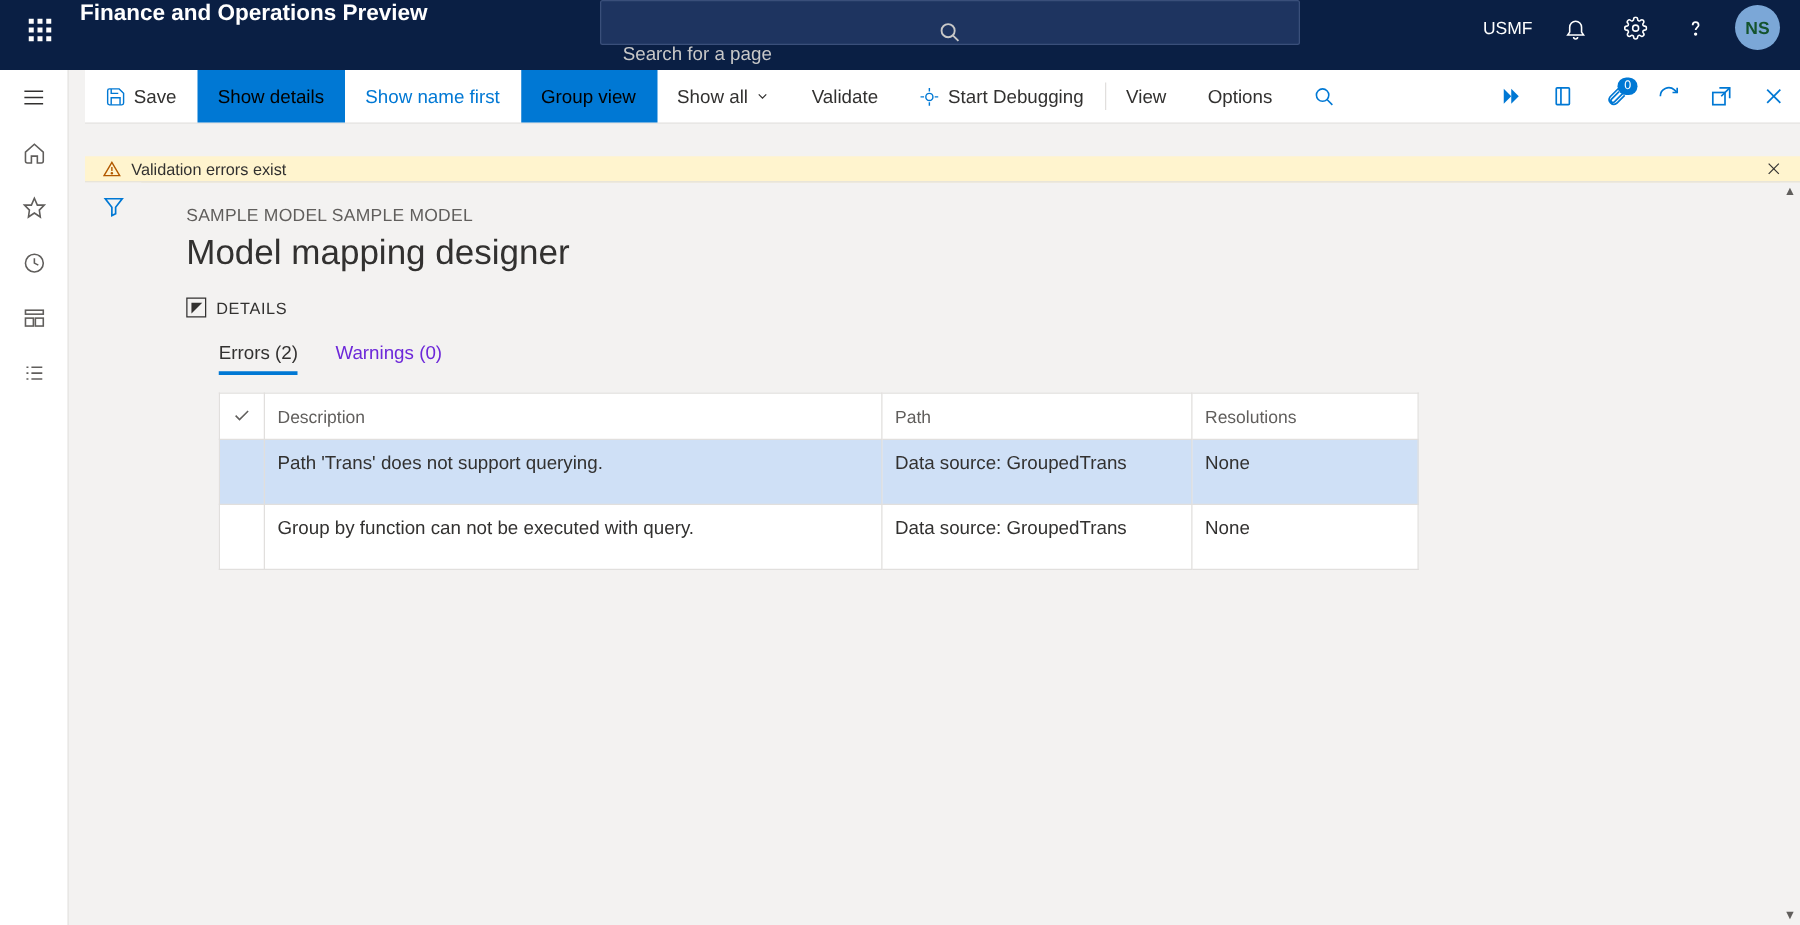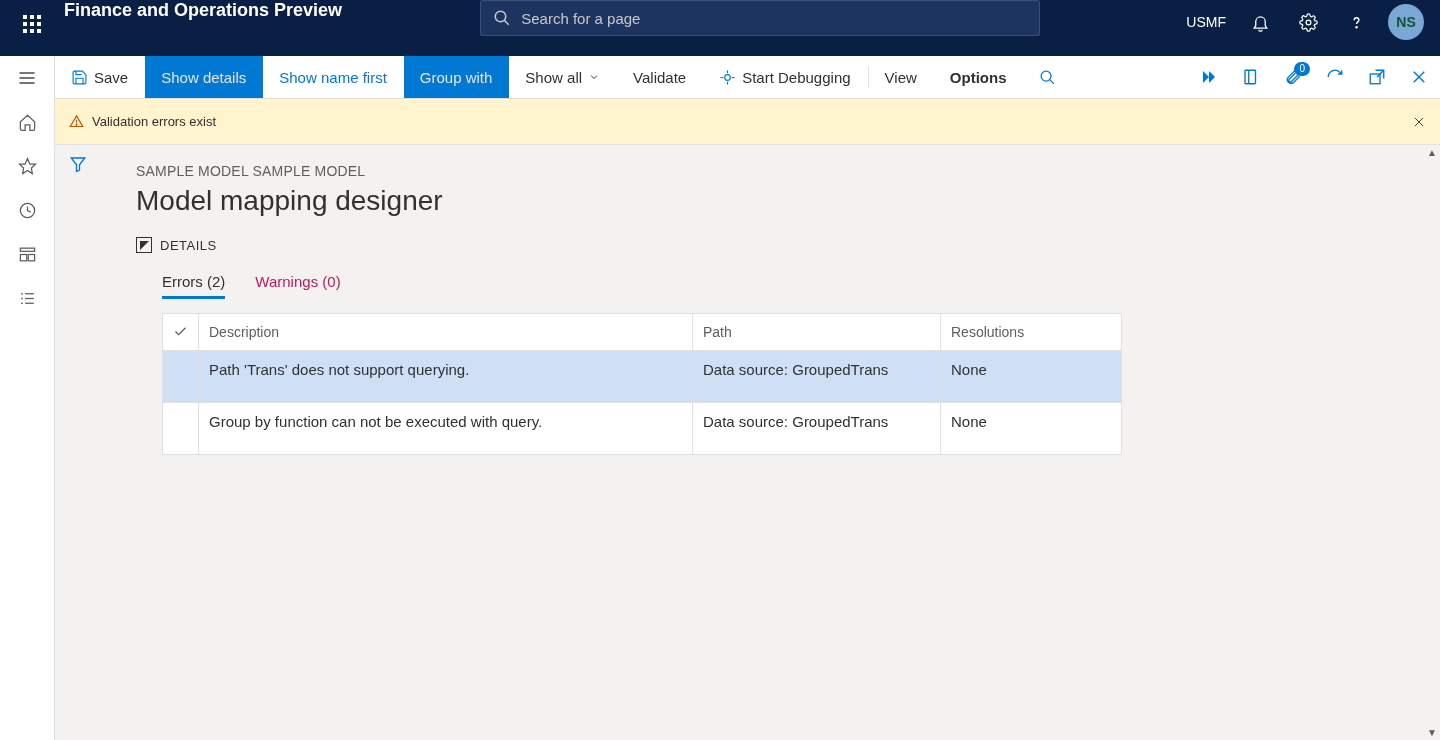--- a/index.html
+++ b/index.html
@@ -36,78 +36,79 @@
 .title { font-size: 18px; font-weight:600; margin-left:8px; }
 .search-wrap { flex:1; display:flex; justify-content:center; }
 .search {
   width: 560px; height: 36px;
   background: #1e3460;
   border: 1px solid #3a4f7a;
   border-radius: 2px;
   display:flex; align-items:center;
   padding: 16px 12px;
   color: #c8c8c8;
+  flex-direction: column;
 }
 .search input {
   background: transparent; border:none; outline:none;
   color:#fff; font-size:15px; margin-left:10px; width:100%;
 }
 .search input::placeholder { color:#c8c8c8; }
 .header-right { display:flex; align-items:center; gap: 4px; padding-right:8px; }
 .header-icon {
   width:44px; height:44px; display:flex; align-items:center; justify-content:center; cursor:pointer;
 }
 .company-label { font-size:14px; font-weight:400; padding:0 8px; }
 .avatar {
   width:36px; height:36px; border-radius:50%; background:#7ba7d7;
   display:flex; align-items:center; justify-content:center;
   color:#14532d; font-weight:600; font-size:14px; margin-left:6px;
 }
 
 
-.body-wrap { flex:1; display:flex; min-height:0; }
+.body-wrap { flex:1; display:flex; min-height:0;gap:13px; }
 .rail {
   width:55px; background:#fff; border-right:1px solid #e1dfdd;
   display:flex; flex-direction:column; align-items:center;
 }
 .rail-item {
   width:55px; height:44px; display:flex; align-items:center; justify-content:center;
   cursor:pointer; color:#605e5c;
 }
 .main { flex:1; display:flex; flex-direction:column; min-width:0; }
 
 
 .toolbar {
   height:43px; background:#fff; border-bottom:1px solid #e1dfdd;
   display:flex; align-items:stretch;
 }
 .tb-btn {
   display:flex; align-items:center; padding:0 16px; cursor:pointer;
   font-size:15px; color:#323130; border-right:1px solid transparent;
 }
 .tb-btn.primary { color:#0078d4; }
-.tb-btn.active { background:#0078d4; color:#e5e5e5;align-items:center; }
+.tb-btn.active { background:#0078d4; color:#000000;align-items:center; }
 .tb-btn.accent { color:#0078d4; }
 .tb-btn-icon { margin-right:6px; display:flex; align-items:center; }
 .tb-sep { width:1px; background:#e1dfdd; margin:10px 0; }
 .tb-right { margin-left:auto; display:flex; align-items:stretch; }
 .tb-right .tb-iconbtn {
   width:42px; display:flex; align-items:center; justify-content:center; cursor:pointer; color:#0078d4;
   position:relative;
 }
 .badge {
   position:absolute; top:6px; right:4px; background:#0078d4; color:#fff;
   font-size:10px; border-radius:8px; padding:0 5px; line-height:14px;
 }
 
 
 .warnbar {
-  height:46px; background:#fff4ce;
+  height:21px; background:#fff4ce;
   display:flex; align-items:center; padding:0 14px; font-size:13px; color:#323130;
-  justify-content:space-between; border-bottom:1px solid #e1dfdd;
+  justify-content:space-between; border-bottom:1px solid #e1dfdd;margin-top:26px;
 }
 .warnbar-left { display:flex; align-items:center; gap:8px; }
 
 
 .content-wrap { flex:1; display:flex; min-height:0; }
 .filter-rail { width:45px; display:flex; justify-content:center; padding-top:10px; background:#f3f2f1;}
 .filter-rail .ficon { color:#0078d4; cursor:pointer; }
 .page {
   flex:1; padding:18px 0 0 36px; overflow:auto; position:relative;
 }
@@ -116,21 +117,21 @@
 .details-hdr {
   display:flex; align-items:center; font-weight:400; font-size:13px;
   letter-spacing:0.5px; margin-top:20px; cursor:pointer;
 }
 .details-caret {
   width:16px; height:16px; border:1px solid #323130; margin-right:8px;
   display:flex; align-items:center; justify-content:center;
 }
 
 .tabs { display:flex; gap:30px; margin-top:20px; padding-left:26px; }
-.tab { font-size:15px; color:#be185d; cursor:pointer; padding-bottom:6px; }
+.tab { font-size:15px; color:#6d28d9; cursor:pointer; padding-bottom:6px; }
 .tab.active { color:#323130; border-bottom:3px solid #0078d4; }
 
 .gridbar { margin-top:28px; padding-left:34px; color:#a19f9d; font-size:15px; }
 
 .grid-table {
   margin-top:14px; margin-left:26px; width:960px;
   border-collapse:collapse; background:#fff; border:1px solid #e1dfdd;
 }
 .grid-table th, .grid-table td {
   border:1px solid #e1dfdd; text-align:left; padding:10px 10px; font-weight:400; font-size:15px;
@@ -262,21 +263,21 @@
         </span>
         <span style="color:#323130">Save</span>
       </div>
       <div class="tb-btn active">
           <span>Show details</span>
         </div>
       <div class="tb-btn accent">
           <span>Show name first</span>
         </div>
       <div class="tb-btn active">
-          <span>Group with</span>
+          <span>Group view</span>
         </div>
       <div class="tb-btn">
         <span>Show all</span>
         <span style="margin-left:6px">
           <svg width="12" height="12" viewBox="0 0 24 24" fill="none" stroke="#323130" stroke-width="2">
               <polyline points="6 9 12 15 18 9"></polyline>
             </svg>
         </span>
       </div>
       <div class="tb-btn">
@@ -291,21 +292,21 @@
               <line x1="2" y1="12" x2="6" y2="12"></line>
               <line x1="18" y1="12" x2="22" y2="12"></line>
             </svg>
         </span>
         <span style="color:#323130">Start Debugging</span>
       </div>
       <div class="tb-sep"></div>
       <div class="tb-btn">
           <span>View</span>
         </div>
-      <div class="tb-btn" style="font-weight:700">
+      <div class="tb-btn" style="font-weight:400">
           <span>Options</span>
         </div>
       <div class="tb-btn">
         <svg width="17" height="17" viewBox="0 0 24 24" fill="none" stroke="#0078d4" stroke-width="1.8">
             <circle cx="10" cy="10" r="7"></circle>
             <line x1="21" y1="21" x2="15" y2="15"></line>
           </svg>
       </div>
 
       <div class="tb-right">

